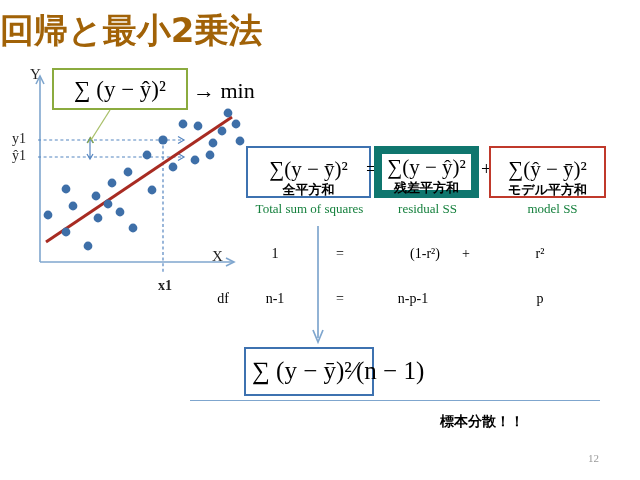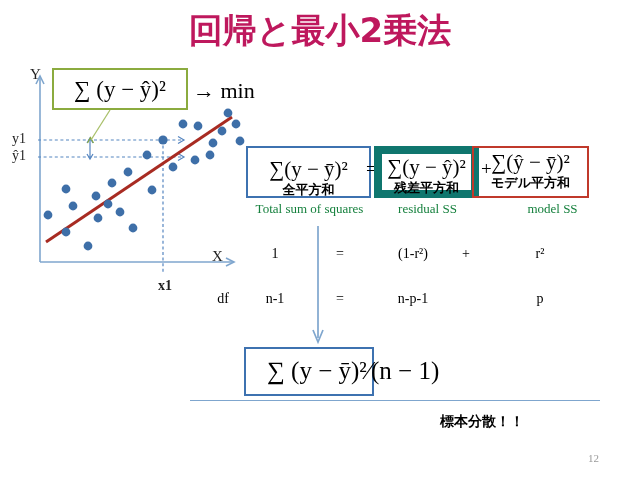--- a/index.html
+++ b/index.html
@@ -15,26 +15,25 @@
     overflow: hidden;
     font-family: "Liberation Serif", serif;
     color: #000000;
   }
 
   
   #title {
     position: absolute;
     left: 0; top: 8px;
     width: 640px;
-    text-align: center;
     font-family: "DejaVu Sans", sans-serif;
     font-weight: bold;
     font-size: 34px;
     letter-spacing: 0px;
-    color: #be185d;
+    color: #a16207;
   }
 
   
   #plot { position: absolute; left: 0; top: 60px; width: 250px; height: 245px; }
   #plot svg { display: block; }
   .axis-label {
     position: absolute;
     font-family: "Liberation Serif", serif;
     font-size: 15px;
     color: #1f1f1f;
@@ -89,21 +88,21 @@
     position: absolute;
     left: 193px; top: 78px;
     font-family: "Liberation Serif", serif;
     font-size: 22px;
     white-space: nowrap;
   }
 
   
   #box-total { left: 246px; top: 146px; width: 125px; height: 52px; border: 2px solid #3E72B0; padding-top: 11px;}
   #box-resid { left: 374px; top: 146px; width: 105px; height: 52px; border: 8px solid #0f766e; padding-top: 3px;}
-  #box-model { left: 472px; top: 146px; width: 117px; height: 52px; border: 2px solid #C0392B; padding-top: 4px;}
+  #box-model { left: 489px; top: 146px; width: 117px; height: 52px; border: 2px solid #C0392B; padding-top: 11px;}
 
   #cap-total { left: 246px; top: 201px; width: 127px; }
   #cap-resid { left: 374px; top: 201px; width: 107px; }
   #cap-model { left: 493px; top: 201px; width: 119px; }
 
   .op {
     position: absolute;
     font-family: "Liberation Serif", serif;
     font-size: 19px;
   }
@@ -113,21 +112,21 @@
   
   .rowtext {
     position: absolute;
     font-family: "Liberation Serif", serif;
     font-size: 14px;
     white-space: nowrap;
     text-align: center;
   }
   #r1-one   { left: 255px; top: 246px; width: 40px; }
   #r1-eq    { left: 320px; top: 246px; width: 40px; }
-  #r1-val   { left: 378px; top: 246px; width: 70px; text-align: center; }
+  #r1-val   { left: 390px; top: 246px; width: 70px; text-align: center; }
   #r1-plus  { left: 446px; top: 246px; width: 40px; }
   #r1-r2    { left: 510px; top: 246px; width: 60px; }
 
   #r2-df    { left: 205px; top: 291px; width: 36px; }
   #r2-n1    { left: 255px; top: 291px; width: 40px; }
   #r2-eq    { left: 320px; top: 291px; width: 40px; }
   #r2-val   { left: 376px; top: 291px; width: 74px; }
   #r2-p     { left: 512px; top: 291px; width: 56px; }
 
   
@@ -136,21 +135,20 @@
     left: 244px; top: 347px; width: 130px; height: 49px;
     border: 2px solid #3E72B0;
     box-sizing: border-box;
   }
   #bottom-formula {
     position: absolute;
     left: 252px; top: 357px;
     font-family: "Liberation Serif", serif;
     font-size: 25px;
     white-space: nowrap;
-    margin-left: 15px;
   }
   #bottom-rule {
     position: absolute;
     left: 190px; top: 400px; width: 410px; height: 0;
     border-top: 1px solid #7FA6CE;
   }
   #hyouhon {
     position: absolute;
     left: 440px; top: 413px;
     font-family: "DejaVu Sans", sans-serif;

